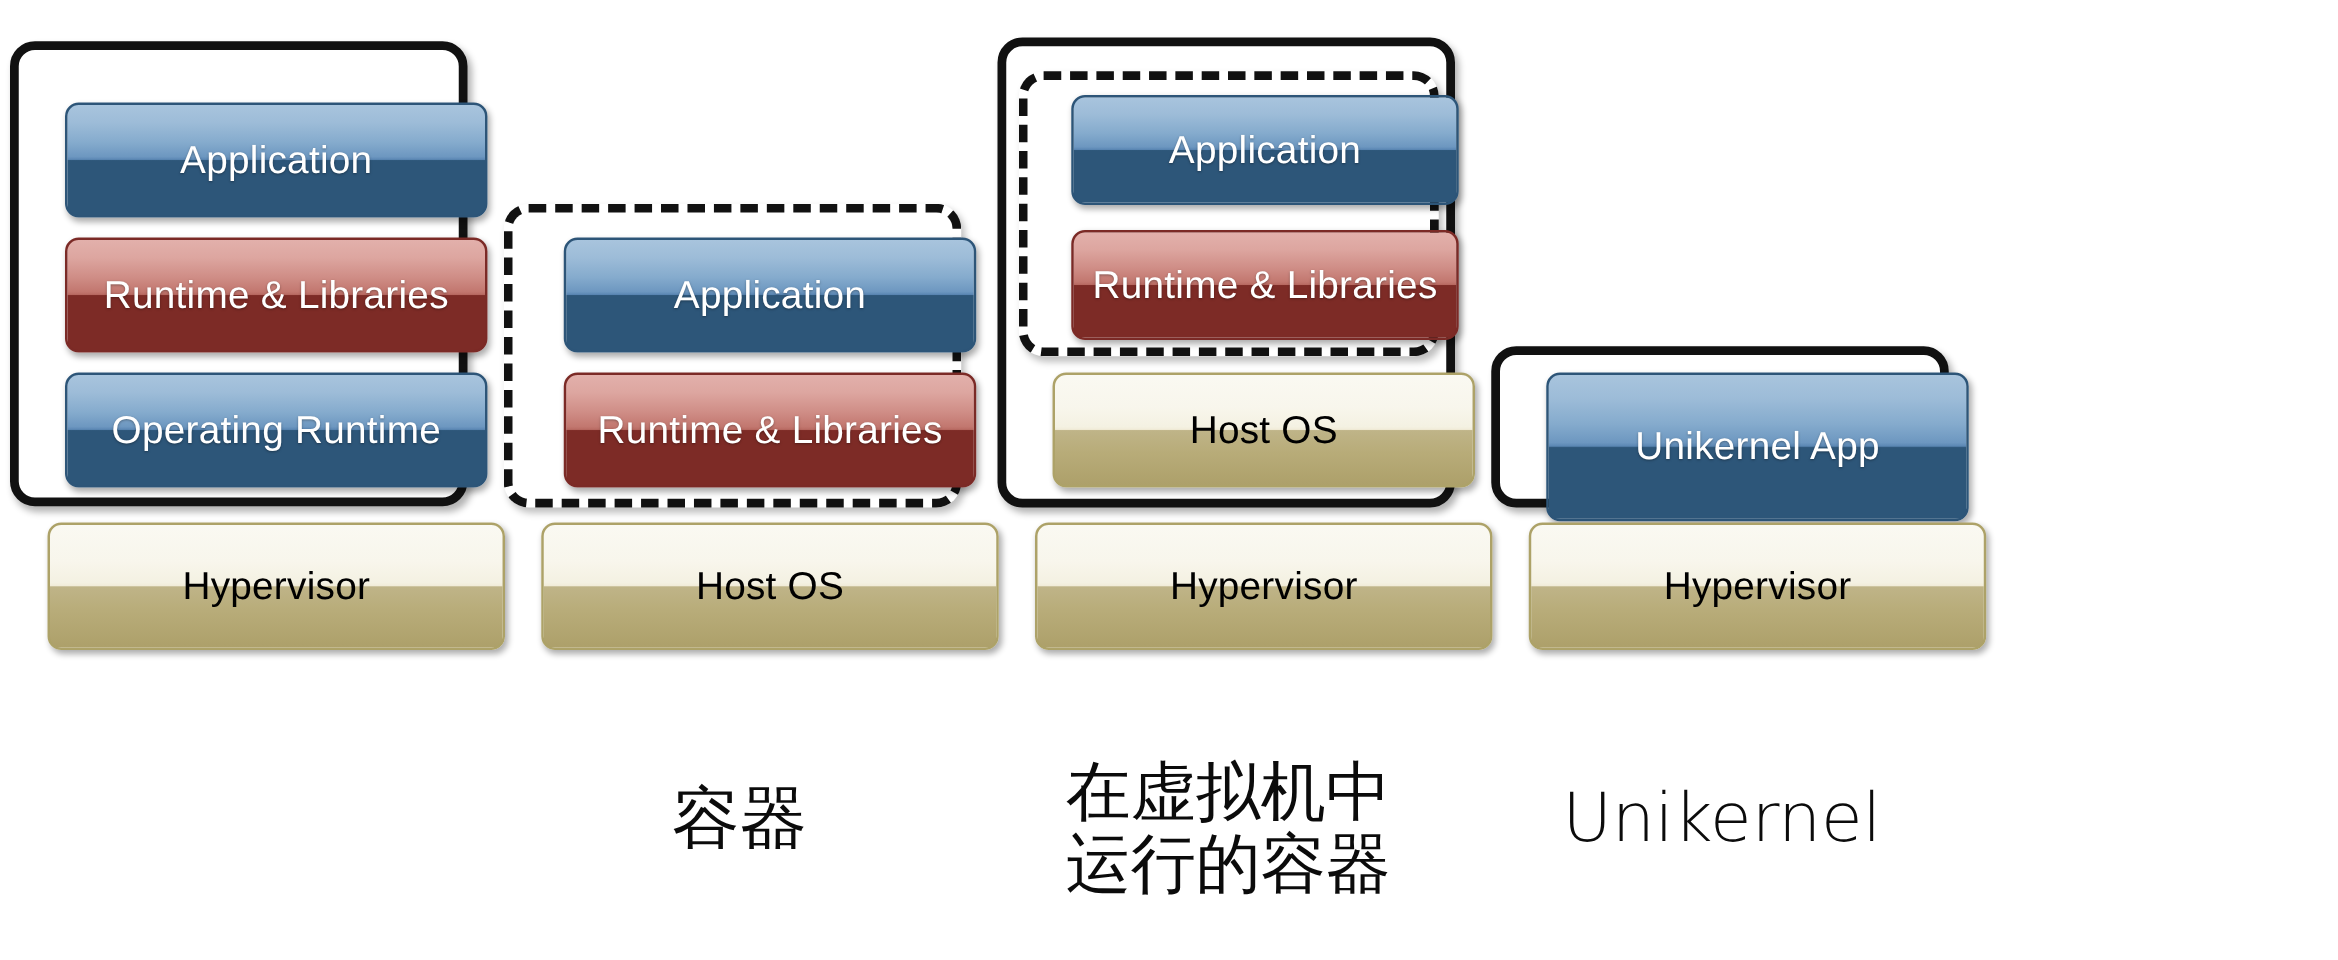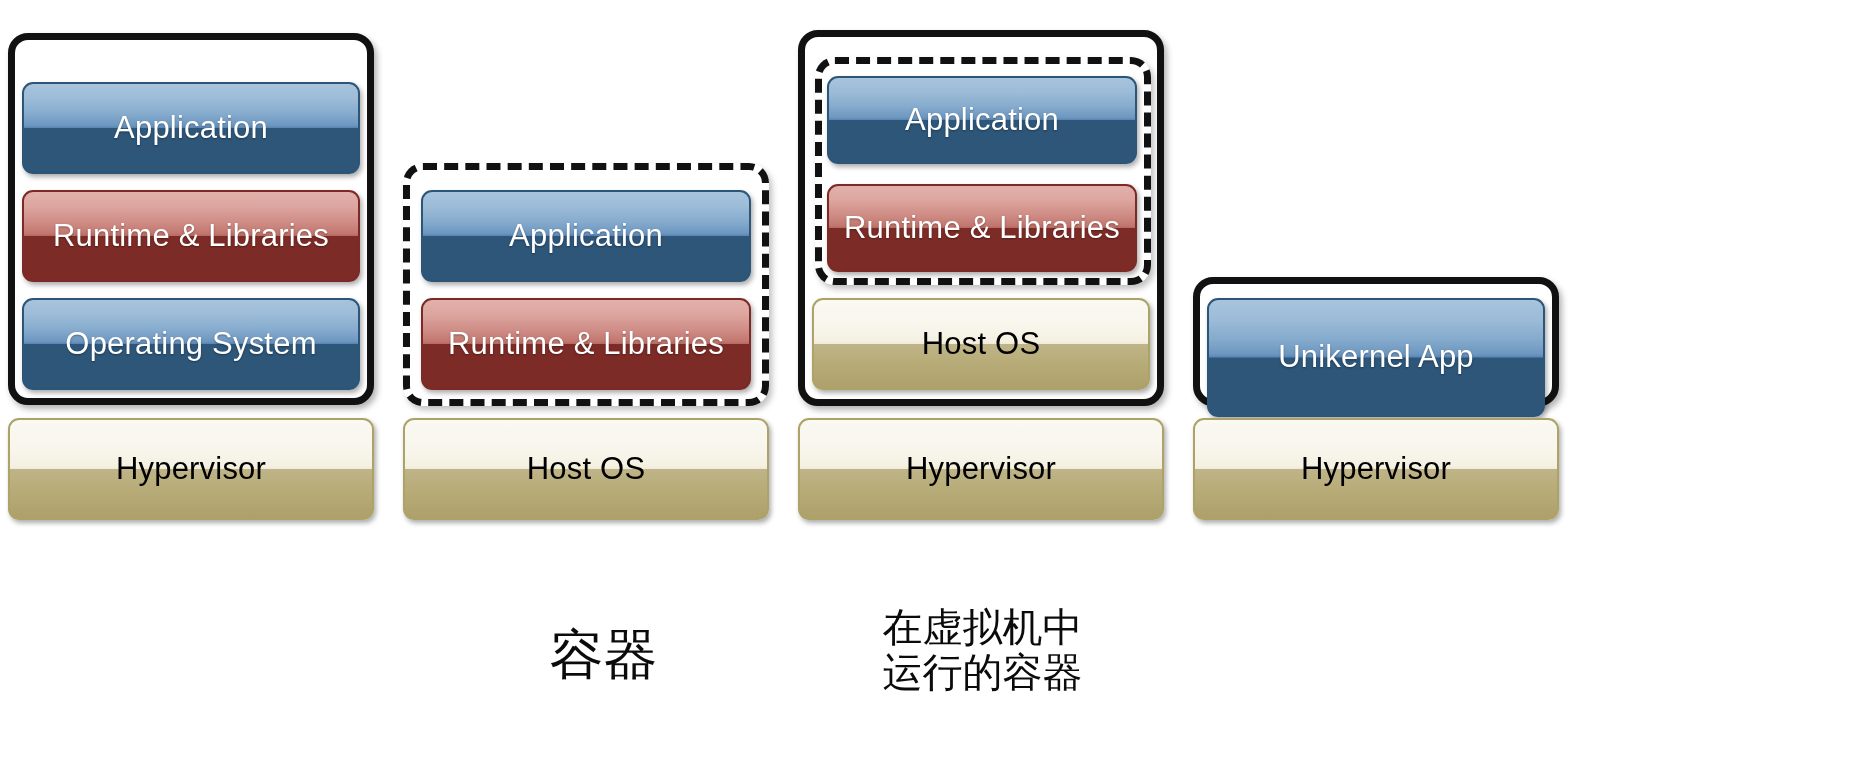--- a/index.html
+++ b/index.html
@@ -36,20 +36,21 @@
     border-radius: 11px;
     display: flex;
     align-items: center;
     justify-content: center;
     text-align: center;
     font-size: 31px;
     letter-spacing: 0.2px;
     line-height: 1.1;
     box-shadow: 2px 3px 5px rgba(0,0,0,0.33);
     overflow: hidden;
+    margin-left: 30px;
   }
   .layer .lbl {
     position: relative;
     z-index: 3;
     padding: 0 6px;
   }
 
   
   .layer.blue {
     color: #ffffff;
@@ -121,41 +122,41 @@
   .caption {
     position: absolute;
     text-align: center;
     color: #0b0b0b;
     font-family: "DejaVu Sans", "Liberation Sans", sans-serif;
     font-weight: 300;
     line-height: 1.12;
     white-space: pre-line;
   }
   .caption.big  { font-size: 54px; }
-  .caption.small{ font-size: 40px; }
+  .caption.small{ font-size: 52px; }
 </style>
 </head>
 <body>
 
 <div id="diagram">
 
   <div class="col" style="left:0; width:385px;">
 
     <div class="outline solid" style="left:8px; top:33px; width:366px; height:372px;"></div>
 
     <div class="layer blue" style="left:22px; top:82px; width:338px; height:92px;">
       <span class="lbl">Application</span>
     </div>
 
     <div class="layer red" style="left:22px; top:190px; width:338px; height:92px;">
       <span class="lbl">Runtime &amp; Libraries</span>
     </div>
 
     <div class="layer blue" style="left:22px; top:298px; width:338px; height:92px;">
-      <span class="lbl">Operating System</span>
+      <span class="lbl">Operating Runtime</span>
     </div>
 
     <div class="layer tan" style="left:8px; top:418px; width:366px; height:102px;">
       <span class="lbl">Hypervisor</span>
     </div>
 
   </div>
 
   <div class="col" style="left:395px; width:385px;">
 
@@ -166,21 +167,21 @@
     </div>
 
     <div class="layer red" style="left:26px; top:298px; width:330px; height:92px;">
       <span class="lbl">Runtime &amp; Libraries</span>
     </div>
 
     <div class="layer tan" style="left:8px; top:418px; width:366px; height:102px;">
       <span class="lbl">Host OS</span>
     </div>
 
-    <div class="caption big" style="left:16px; top:625px; width:385px;">容器</div>
+    <div class="caption big" style="left:4px; top:625px; width:385px;">容器</div>
   </div>
 
   <div class="col" style="left:790px; width:385px;">
 
     <div class="outline solid" style="left:8px; top:30px; width:366px; height:376px;"></div>
 
     <div class="outline dashed nofill" style="left:25px; top:57px; width:336px; height:228px;"></div>
 
     <div class="layer blue" style="left:37px; top:76px; width:310px; height:88px;">
       <span class="lbl">Application</span>
@@ -207,15 +208,16 @@
     <div class="outline solid" style="left:8px; top:277px; width:366px; height:129px;"></div>
 
     <div class="layer blue" style="left:22px; top:298px; width:338px; height:119px;">
       <span class="lbl">Unikernel App</span>
     </div>
 
     <div class="layer tan" style="left:8px; top:418px; width:366px; height:102px;">
       <span class="lbl">Hypervisor</span>
     </div>
 
+    <div class="caption big" style="left:0; top:625px; width:385px;">Unikernel</div>
   </div>
 
 </div>
 
 </body></html>

